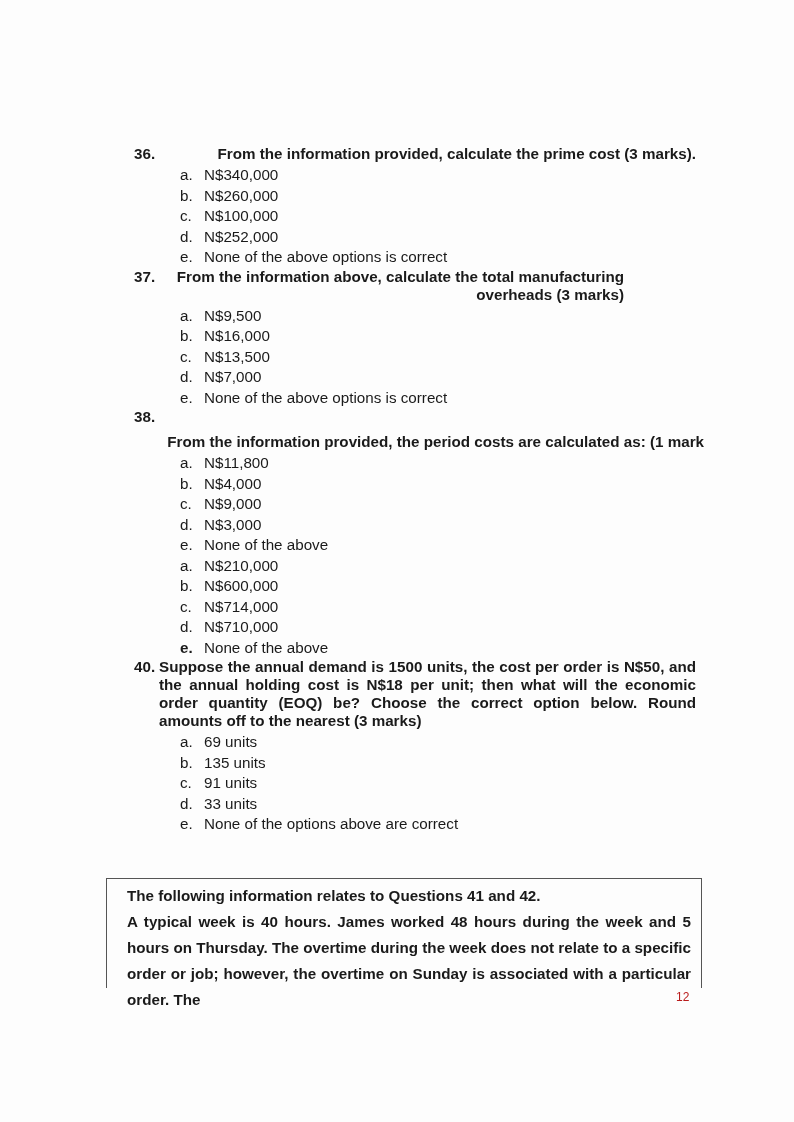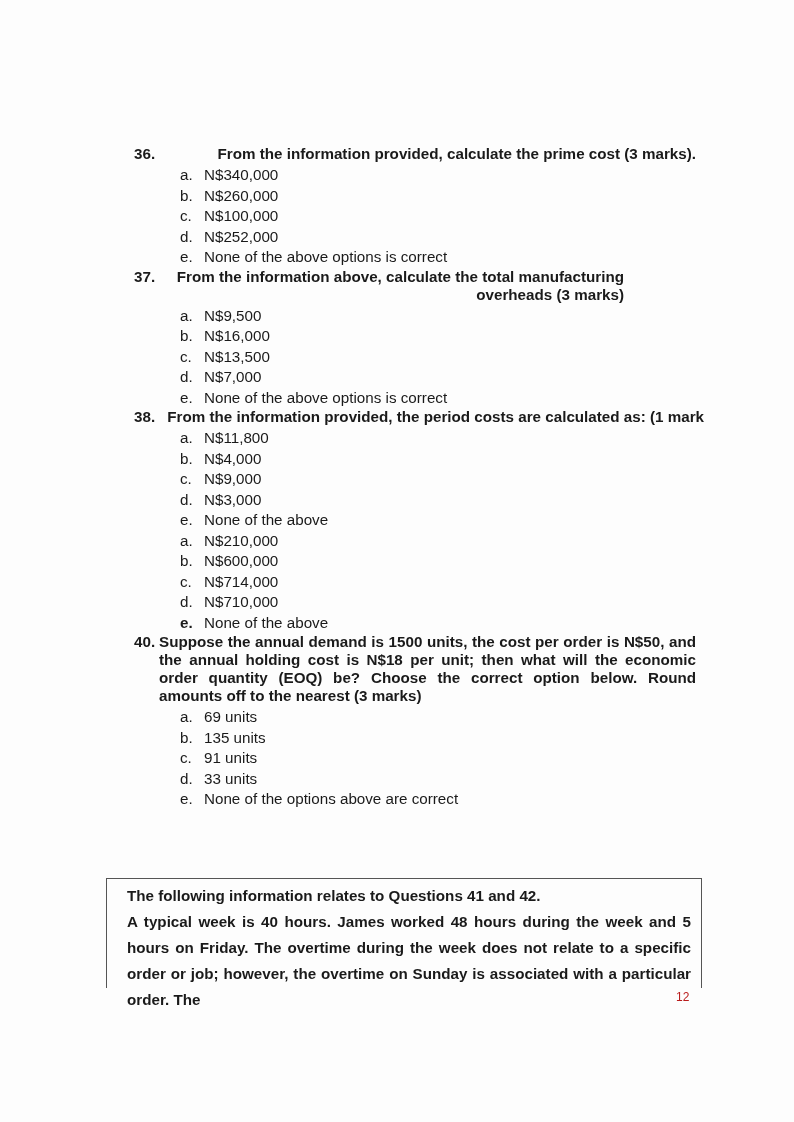--- a/index.html
+++ b/index.html
@@ -157,21 +157,21 @@
             <span class="opt-text">N$7,000</span>
           </li>
         <li class="option">
             <span class="opt-letter">e.</span>
             <span class="opt-text">None of the above options is correct</span>
           </li>
       </ul>
     </div>
 
     <div class="question">
-      <div class="q-head" style="width:570px;">
+      <div class="q-head" style="width:570px;flex-direction:column;">
         <span class="q-num">38.</span>
         <span class="q-text nojust" style="white-space:nowrap;">From the information provided, the period costs are calculated as: (1 mark</span>
       </div>
       <ul class="options">
         <li class="option">
             <span class="opt-letter">a.</span>
             <span class="opt-text">N$11,800</span>
           </li>
         <li class="option">
             <span class="opt-letter">b.</span>
@@ -243,17 +243,17 @@
             <span class="opt-letter">e.</span>
             <span class="opt-text">None of the options above are correct</span>
           </li>
       </ul>
     </div>
 
   </div>
 
   <div class="info-box">
     <p class="info-heading">The following information relates to Questions 41 and 42.</p>
-    <p class="info-body">A typical week is 40 hours. James worked 48 hours during the week and 5 hours on Friday. The overtime during the week does not relate to a specific order or job; however, the overtime on Sunday is associated with a particular order. The</p>
+    <p class="info-body">A typical week is 40 hours. James worked 48 hours during the week and 5 hours on Thursday. The overtime during the week does not relate to a specific order or job; however, the overtime on Sunday is associated with a particular order. The</p>
   </div>
 
   <div class="page-number">12</div>
 </div>
 
 </body></html>

